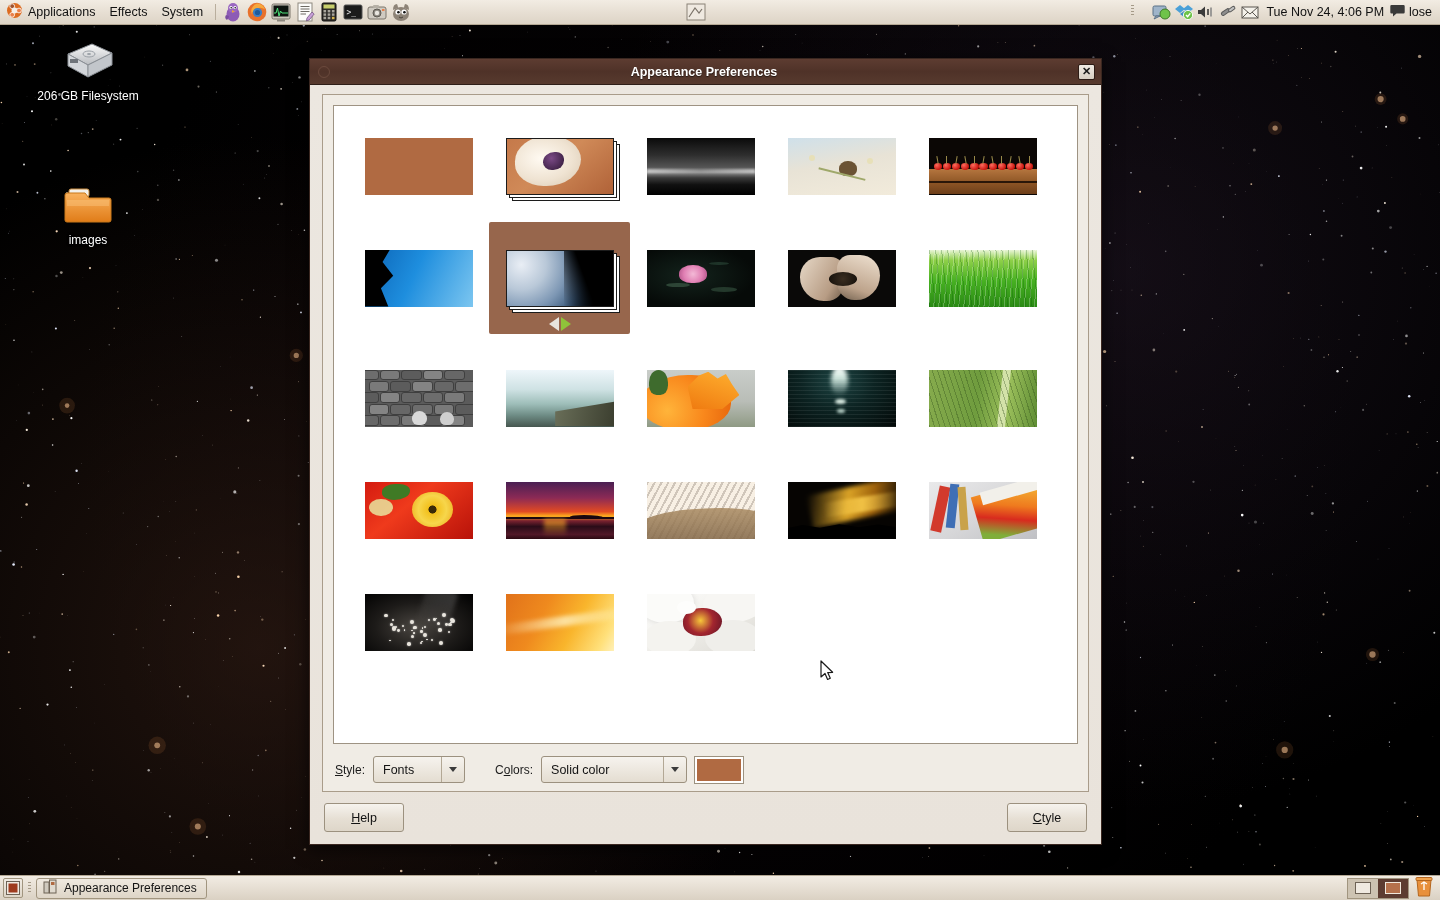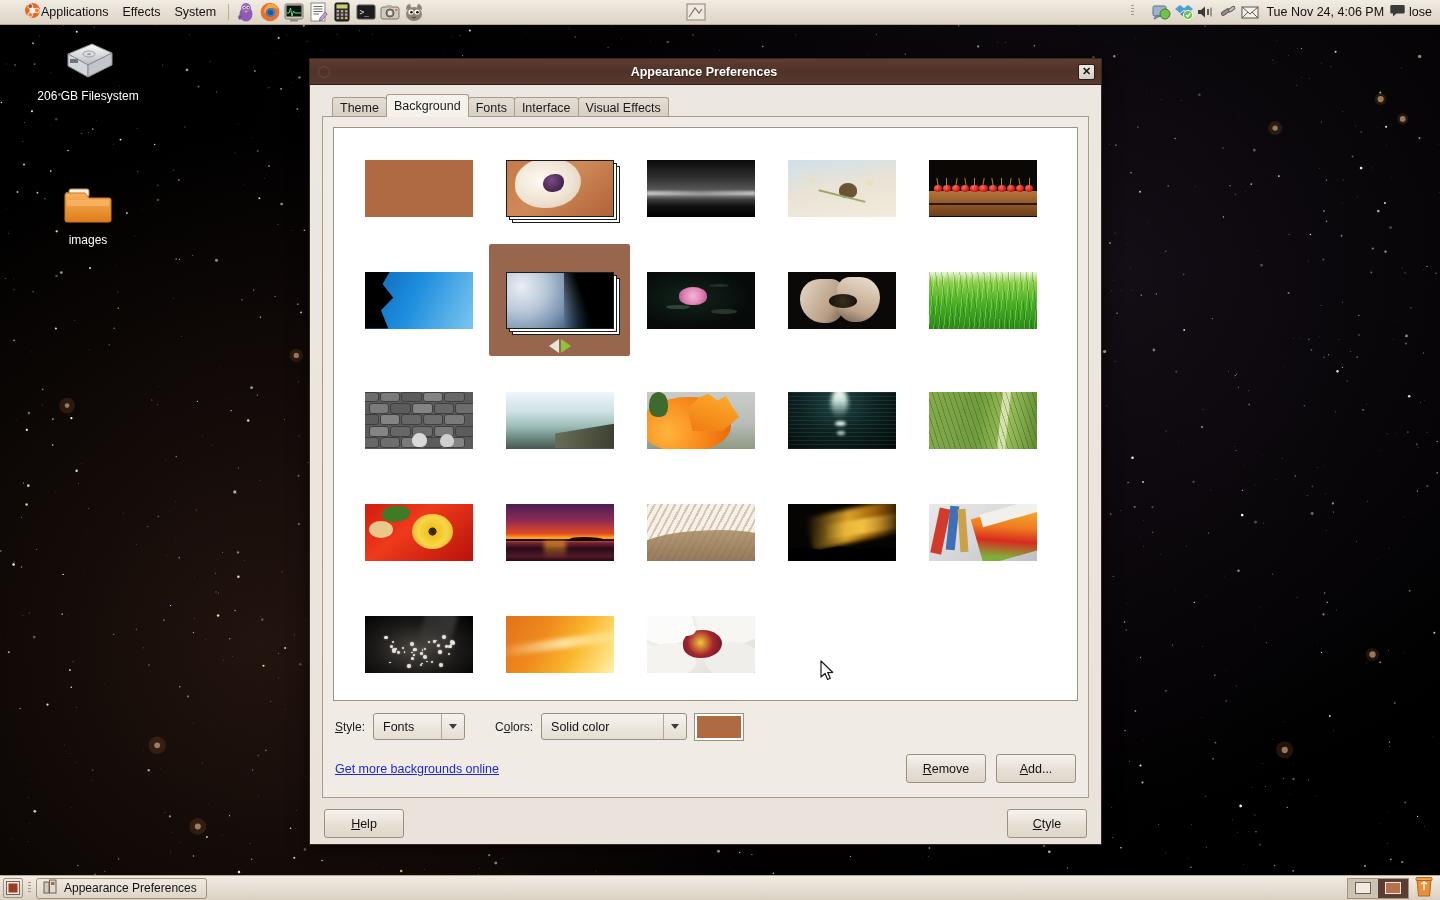--- a/index.html
+++ b/index.html
@@ -22,21 +22,21 @@
 
   
   #top-panel {
     position: absolute; left: 0; top: 0; width: 1440px; height: 25px;
     background: linear-gradient(to bottom, #f2ece3 0%, #e6ded2 55%, #ddd4c6 100%);
     border-bottom: 1px solid #b4a894;
     display: flex; align-items: center; z-index: 40;
     font-size: 12.5px; color: #111;
   }
   .panel-menu { padding: 2px 7px; cursor: default; white-space: nowrap; }
-  .panel-menu:first-child { display: flex; align-items: center; padding-left: 24px;}
+  .panel-menu:first-child { display: flex; align-items: center; gap: 5px; padding-left: 6px;}
   .panel-sep { width: 1px; height: 16px; background: #b9ae9d; margin: 0 5px; }
   .launcher { width: 22px; height: 22px; margin: 0 1px; border-radius: 2px; position: relative; }
   .tray-icon { width: 18px; height: 18px; margin: 0 2px; position: relative; }
   #clock { font-size: 12.5px; padding: 0 6px; white-space: nowrap;}
   #user { display: flex; align-items: center; gap: 4px; padding-right: 8px; }
 
   
   .desk-icon {
     position: absolute; width: 110px; text-align: center; color: #fff;
     font-size: 12px; text-shadow: 0 1px 2px #000, 0 0 3px #000;
@@ -1938,27 +1938,20 @@
 <div id="win">
 
   <div id="titlebar">
     <div class="t-left-btn"></div>
     <div class="t-title">Appearance Preferences</div>
     <div class="t-close">✕</div>
   </div>
 
   <div id="win-body">
 
-    <div id="tabs">
-      <div class="tab">Theme</div>
-      <div class="tab active">Background</div>
-      <div class="tab">Fonts</div>
-      <div class="tab">Interface</div>
-      <div class="tab">Visual Effects</div>
-    </div>
 
     <div id="tabpage">
 
       <div id="grid-frame">
         <div id="grid">
             <div class="cell" title="Solid brown color">
               <div class="thumb">
                 <div class="pic">
                   <div style="position:absolute;inset:0;background:#b06a42"></div>
                 </div>
@@ -2286,33 +2279,20 @@
         </div>
         <span class="ctl-label" style="margin-left:22px">C<u>o</u>lors:</span>
         <div class="combo" style="width:146px">
           <span class="val">Solid color</span>
           <span class="sep"></span>
           <span class="arr"></span>
         </div>
         <div id="color-swatch" style="background: rgb(176, 106, 66);"></div>
       </div>
 
-      <div id="linkrow">
-        <span id="bg-link">Get more backgrounds online</span>
-        <span style="display:flex; gap:10px;">
-          <button class="btn">
-              <span><u>R</u></span>
-              <span>emove</span>
-            </button>
-          <button class="btn">
-              <span><u>A</u></span>
-              <span>dd...</span>
-            </button>
-        </span>
-      </div>
     </div>
 
     <div id="footer">
       <button class="btn">
           <span><u>H</u></span>
           <span>elp</span>
         </button>
       <button class="btn">
           <span><u>C</u></span>
           <span>tyle</span>

